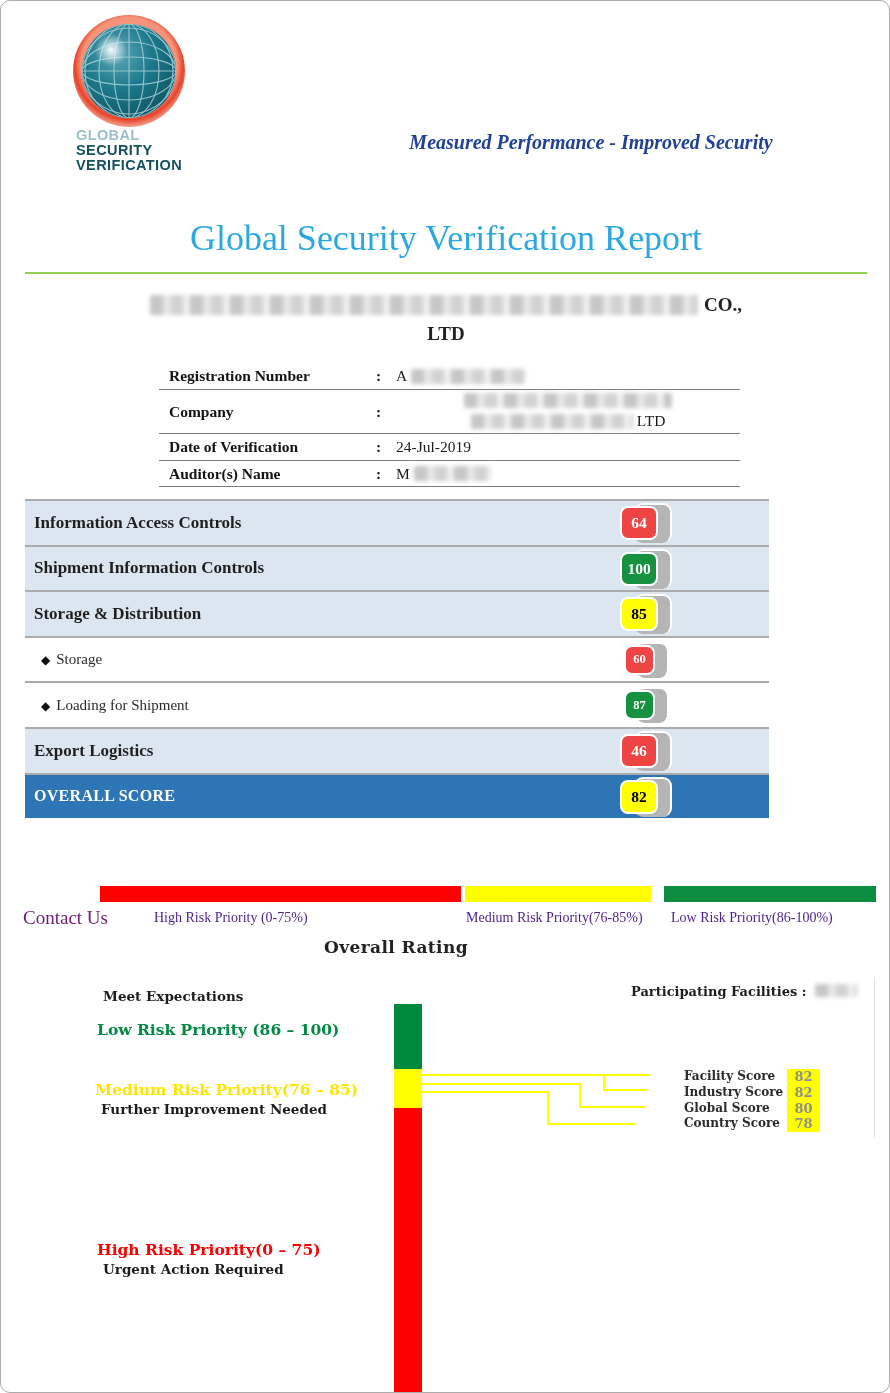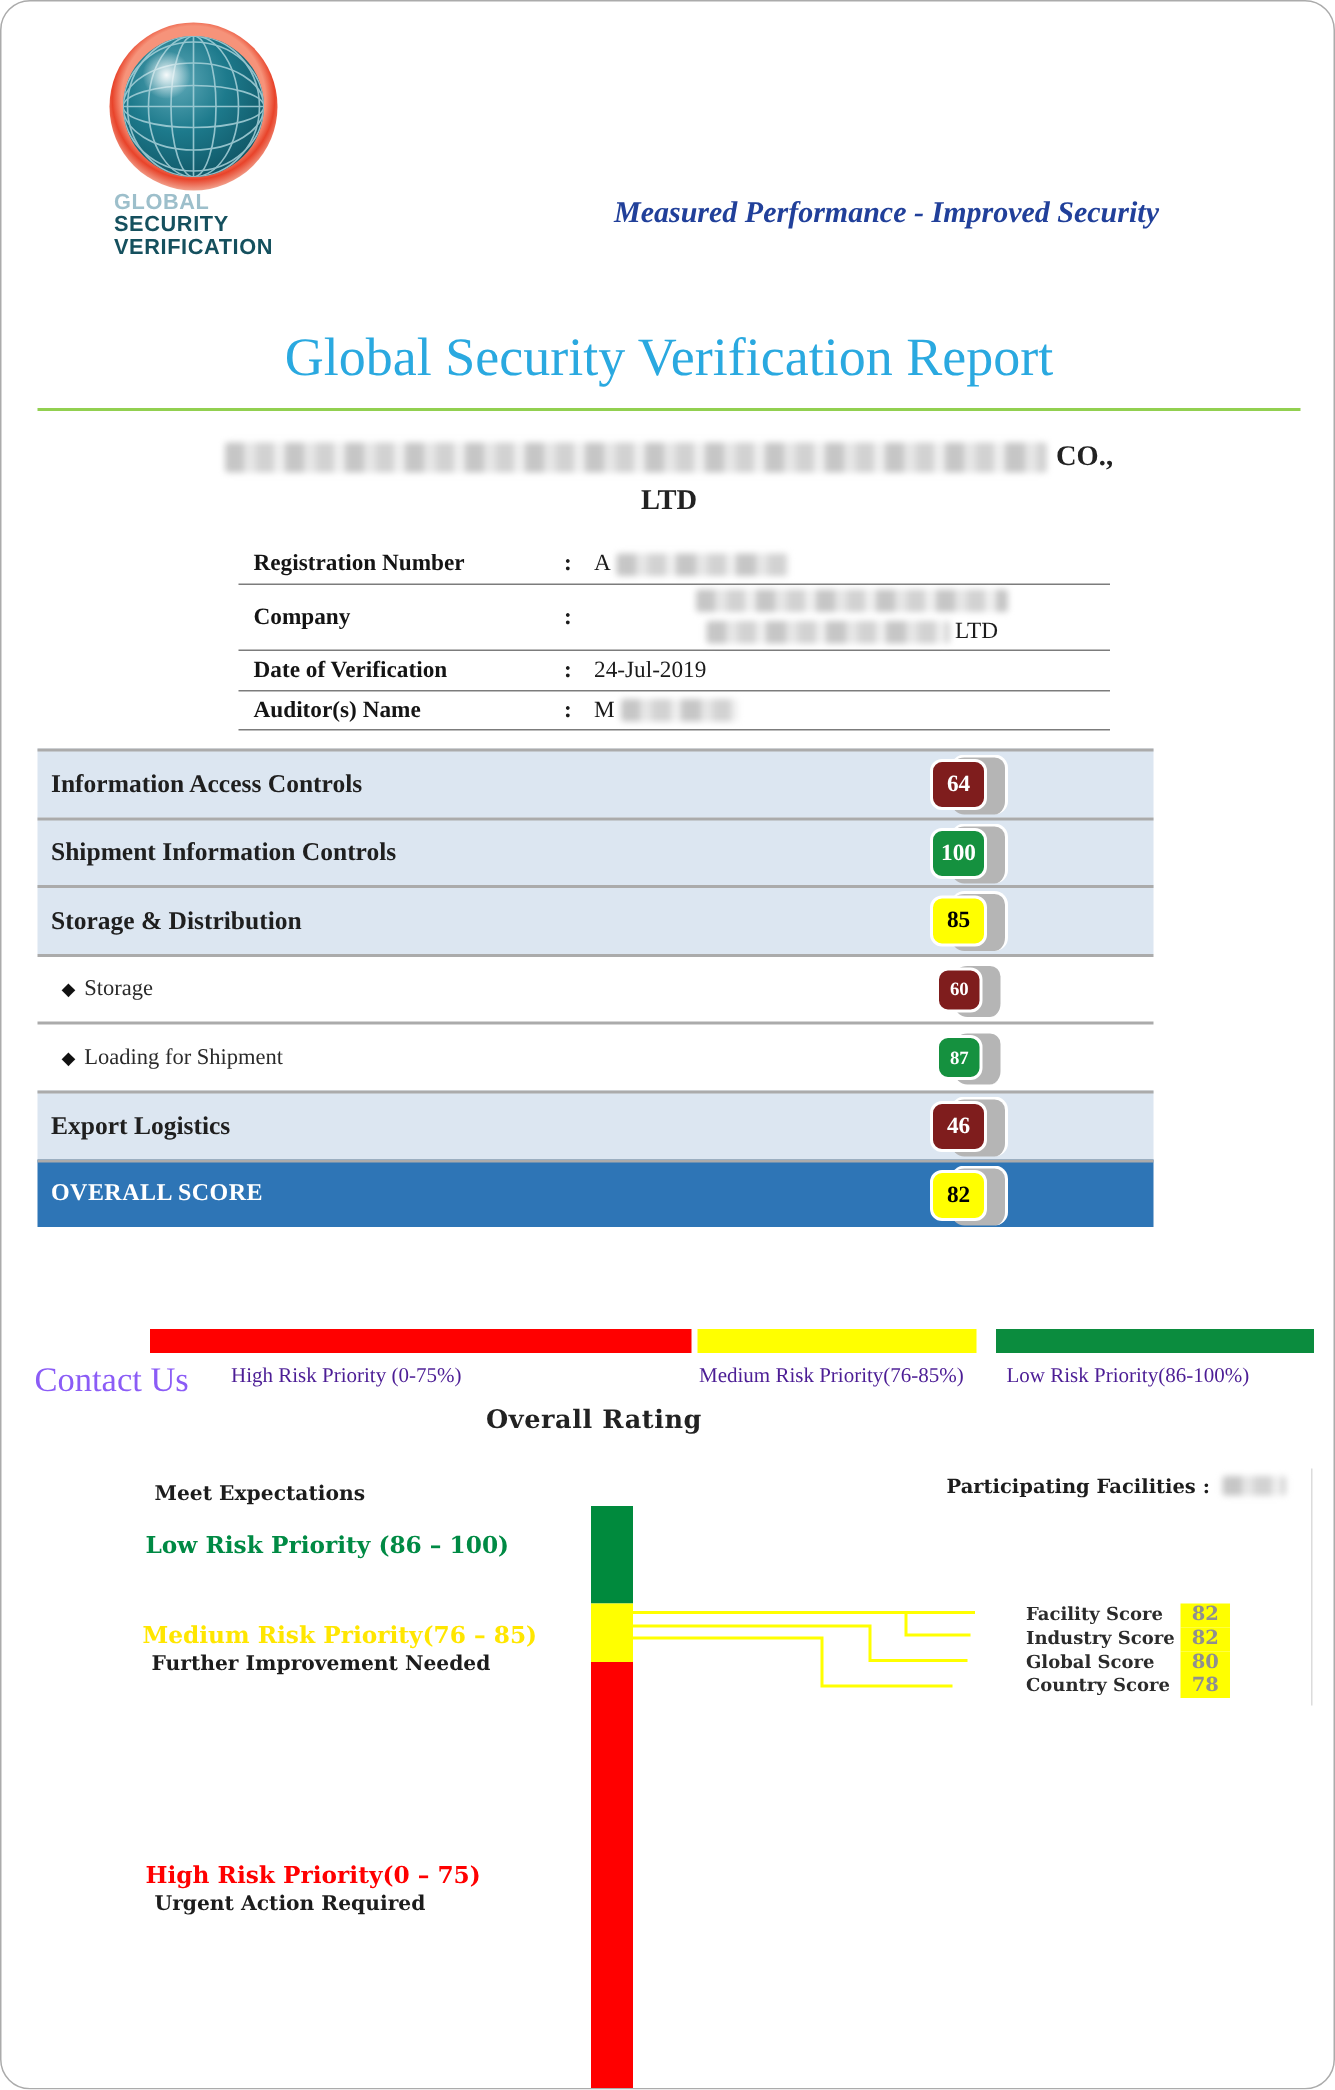--- a/index.html
+++ b/index.html
@@ -1,19 +1,19 @@
 <!DOCTYPE html>
 <html><head>
 <meta charset="utf-8">
 <style>
   * { margin:0; padding:0; box-sizing:border-box; }
   html,body { background:#ffffff; }
   .page {
     position:relative; width:890px; height:1393px; background:#ffffff;
-    border:1px solid #ababab; border-radius:20px; overflow:hidden;
+    border:1px solid #ababab; border-radius:10px; overflow:hidden;
     font-family:"Liberation Serif", serif; color:#1b1b1b;
   }
   
   .logo-globe { position:absolute; left:70px; top:13px; }
   .logo-words { position:absolute; left:75px; top:127px;
     font-family:"Liberation Sans", sans-serif; font-weight:bold;
     font-size:14.5px; line-height:15px; letter-spacing:.4px; }
   .logo-words .w1 { color:#9dbfcb; }
   .logo-words .w2, .logo-words .w3 { color:#15505e; }
   .tagline { position:absolute; left:330px; top:130px; width:520px;
@@ -53,29 +53,29 @@
   .diamond { font-size:12px; margin-right:6px; color:#111; }
   .badge-wrap { position:absolute; left:595px; top:5px; width:56px; height:38px; }
   .curl { position:absolute; left:14px; top:-3px; width:38px; height:40px;
     background:#b5b5b5; border-radius:9px; border-top:2px solid #fff; border-right:2px solid #fff; }
   .badge { position:absolute; left:0; top:0; width:38px; height:34px;
     border:2px solid #ffffff; border-radius:8px; display:flex; align-items:center;
     justify-content:center; font-weight:bold; font-size:15.5px; z-index:1; }
   .s-row.sub .badge-wrap { left:599px; top:7px; }
   .s-row.sub .curl { left:12px; width:33px; height:36px; }
   .s-row.sub .badge { width:31px; height:30px; font-size:12.5px; }
-  .badge.red    { background:#7f1d1d; color:#ffffff; }
+  .badge.red    { background:#ef4444; color:#ffffff; }
   .badge.green  { background:#15913f; color:#ffffff; }
   .badge.yellow { background:#ffff00; color:#000000; }
   
   .band { position:absolute; top:885px; height:16px; }
   .band.red    { left:99px;  width:361px; background:#ff0000; }
   .band.yellow { left:464px; width:186px; background:#ffff00; }
   .band.green  { left:663px; width:212px; background:#0b8c3e; }
-  .contact { position:absolute; left:22px; top:906px; font-size:23px; color:#8b5cf6; }
+  .contact { position:absolute; left:22px; top:906px; font-size:19px; color:#701a75; }
   .band-lbl { position:absolute; top:909px; font-size:14px; color:#4c1d95; }
   .band-lbl.high { left:153px; } .band-lbl.med { left:465px; } .band-lbl.low { left:670px; }
   
   .rating-title { position:absolute; left:323px; top:936px;
     font-family:"DejaVu Serif", serif; font-weight:bold; font-size:17px;
     letter-spacing:.4px; color:#222; }
   .participating { position:absolute; left:630px; top:983px;
     font-family:"DejaVu Serif", serif; font-weight:bold; font-size:13px;
     color:#1d1d1d; display:flex; gap:8px; }
   .vbar { position:absolute; left:393px; width:28px; }

